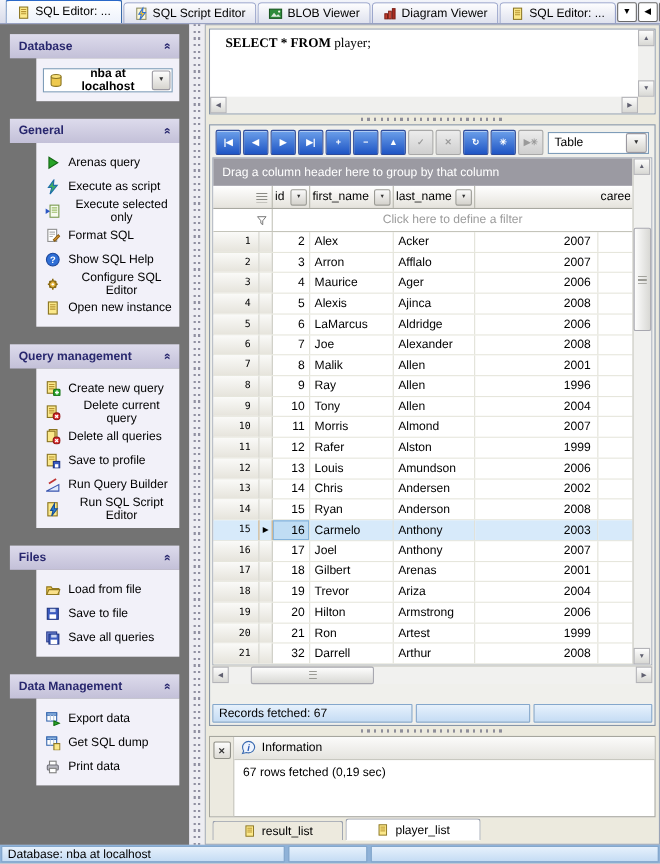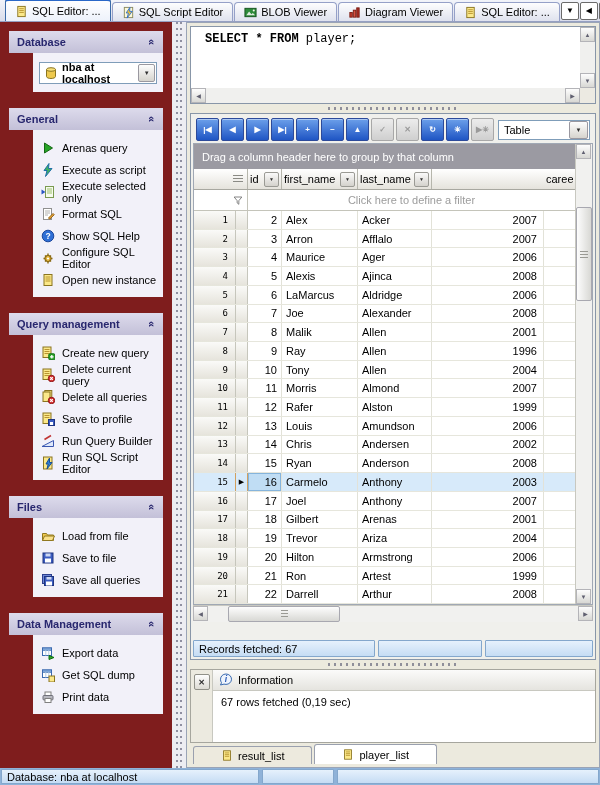--- a/index.html
+++ b/index.html
@@ -16,22 +16,22 @@
     background:linear-gradient(#fdfdfe,#dfe2ee);border:1px solid #95a0c8;border-bottom:none;
     border-radius:4px 4px 0 0;margin-right:1px;white-space:nowrap;}
   .ttab .icon{width:13px;height:13px;}
   .ttab.active{height:20px;background:linear-gradient(#ffffff,#edf2fb);
     border-color:#3a6aa8;border-top:3px solid #2a68c8;}
   #win-buttons{margin-left:auto;display:flex;gap:1px;align-self:flex-start;padding:2px 2px 0 0;}
   .wbtn{width:16px;height:16px;background:#fff;border:1px solid #6a6a6a;border-radius:2px;
     display:flex;align-items:center;justify-content:center;font-size:8px;line-height:1;}
 
   
-  #sidebar{position:absolute;top:22px;bottom:17px;left:0;width:172px;background:#7f1d1d;
-    padding-top:9px;box-sizing:border-box;overflow:hidden;}
+  #sidebar{position:absolute;top:22px;bottom:17px;left:0;width:172px;background:#737373;
+    padding-top:9px;box-sizing:border-box;overflow:hidden;text-align:center;}
   .side-section{margin:0 9px 16px 9px;}
   .side-header{height:22px;display:flex;align-items:center;padding:0 8px;
     background:linear-gradient(#dddbec,#c3c0d8);font-weight:bold;color:#28276e;}
   .side-header .chev{margin-left:auto;transform:rotate(90deg);font-weight:bold;}
   .side-body{background:#f2f1f9;padding:7px 4px 6px 4px;margin-left:24px;}
   .side-item{height:22px;display:flex;align-items:center;gap:7px;padding-left:4px;cursor:default;}
   .db-combo{height:20px;background:#fff;border:1px solid #7f9db9;display:flex;align-items:center;
     gap:4px;padding-left:4px;margin:2px 2px;}
   .db-combo .val{font-weight:bold;}
   .ddbtn{width:17px;height:16px;margin-left:auto;margin-right:1px;
@@ -45,21 +45,21 @@
     background-size:2px 100%,2px 100%;background-position:4px 0,8px 0;background-repeat:no-repeat;}
 
   
   #main{position:absolute;top:22px;bottom:17px;left:186px;right:0;background:#eceade;
     box-shadow:inset 0 0 0 1px #9aa4b6;display:flex;flex-direction:column;
     padding:4px;box-sizing:border-box;}
 
   
   #editor-frame{height:76px;flex:none;border:1px solid #8896a8;background:#f4f4f4;
     display:grid;grid-template-columns:1fr 15px;grid-template-rows:1fr 15px;}
-  #editor-text{background:#fff;padding:5px 14px;font-family:Liberation Mono, monospace;
+  #editor-text{background:#fff;padding:5px 14px;font-family:Liberation Serif, serif;
     font-size:12px;overflow:hidden;}
   #editor-text .kw{font-weight:bold;}
   .sb{background:#f0f0ee;display:flex;}
   .sb-v{flex-direction:column;}
   .sb-btn{width:15px;height:15px;flex:none;background:linear-gradient(#fdfdfd,#d8d8d4);
     border:1px solid #b4b4b8;box-sizing:border-box;display:flex;align-items:center;justify-content:center;
     font-size:6px;color:#606070;line-height:1;}
   .sb-track{flex:1;position:relative;}
   .sb-corner{background:#eceae2;}
 
@@ -753,21 +753,21 @@
               <div class="c c-mark"></div>
               <div class="c c-id">21</div>
               <div class="c c-first">Ron</div>
               <div class="c c-last">Artest</div>
               <div class="c c-year">1999</div>
               <div class="c c-rest"></div>
             </div>
             <div class="grow">
               <div class="c c-num">21</div>
               <div class="c c-mark"></div>
-              <div class="c c-id">22</div>
+              <div class="c c-id">32</div>
               <div class="c c-first">Darrell</div>
               <div class="c c-last">Arthur</div>
               <div class="c c-year">2008</div>
               <div class="c c-rest"></div>
             </div>
           </div>
       </div>
       <div id="grid-vscroll" class="sb sb-v">
         <div class="sb-btn">▲</div>
         <div class="sb-track">

